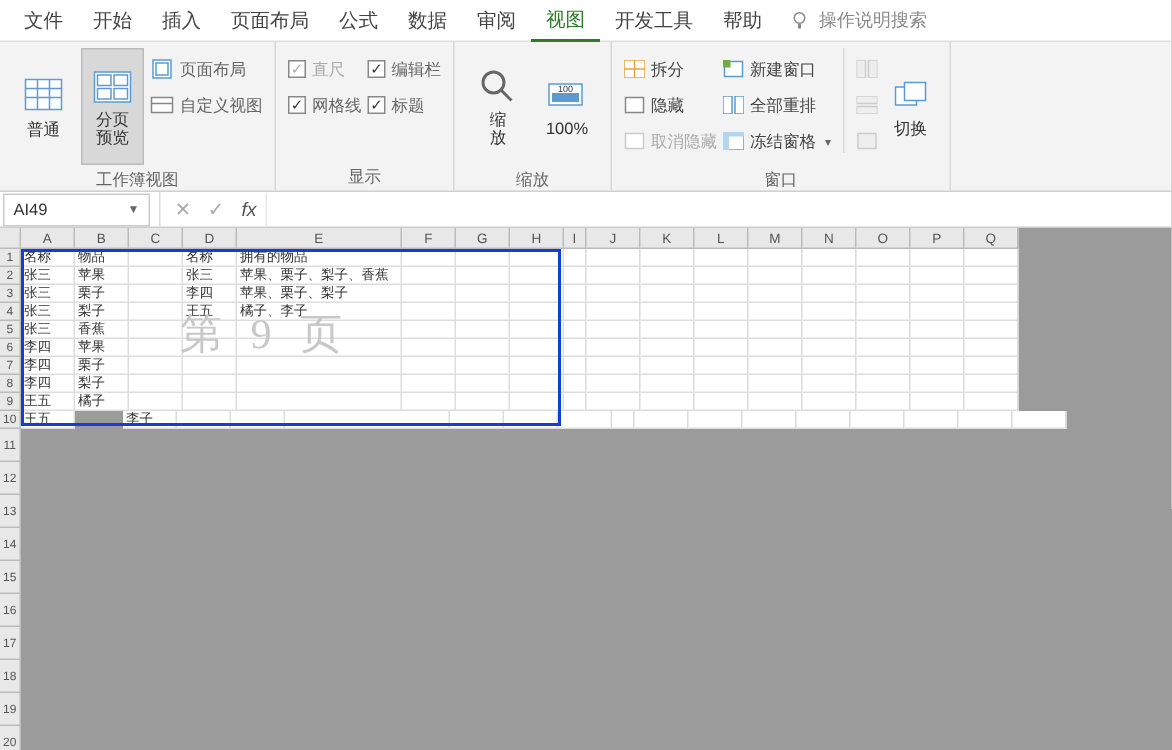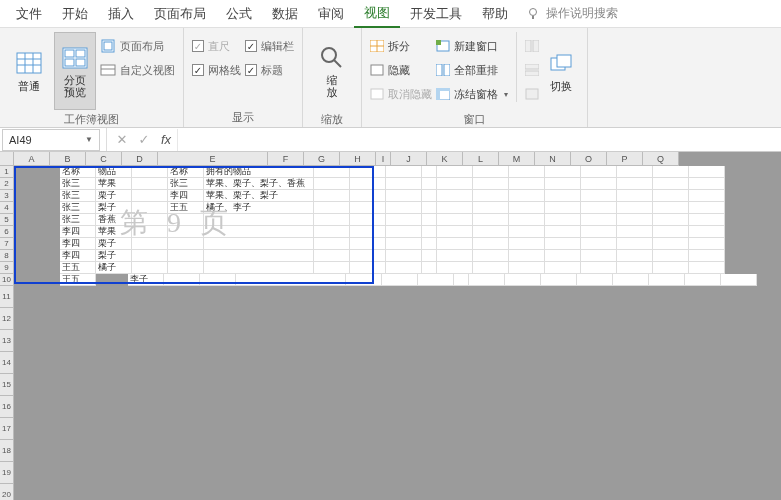--- a/index.html
+++ b/index.html
@@ -34,21 +34,21 @@
 .fxin{flex:1;height:22px;border-left:1px solid #e8e8e8;padding:0 6px;font-size:11px;}
 
 .gridwrap{position:relative;height:348px;background:#9b9b9b;overflow:hidden;}
 .corner{position:absolute;left:0;top:0;width:14px;height:14px;background:#e8e8e8;border-right:1px solid #bbb;border-bottom:1px solid #bbb;z-index:5;}
 .colhdr{position:absolute;left:14px;top:0;height:14px;display:flex;z-index:4;}
 .ch{background:#e8e8e8;border-right:1px solid #bbb;border-bottom:1px solid #bbb;font-size:9px;color:#555;display:flex;align-items:center;justify-content:center;}
 .rowhdr{position:absolute;left:0;top:14px;width:14px;z-index:4;}
 .rh{height:12px;background:#e8e8e8;border-right:1px solid #bbb;border-bottom:1px solid #bbb;font-size:8px;color:#555;display:flex;align-items:center;justify-content:center;}
 .rh.tall{height:22px;}
 .cells{position:absolute;left:14px;top:14px;z-index:2;}
-.row{display:flex;height:12px;padding-left:46px;}
+.row{display:flex;height:12px;}
 .cell{background:#fff;border-right:1px solid #ddd;border-bottom:1px solid #ddd;font-size:9px;color:#333;padding:0 2px;overflow:hidden;white-space:nowrap;display:flex;align-items:center;}
 .pagebreak{position:absolute;border:2px solid #1040d0;z-index:3;pointer-events:none;}
 .watermark{position:absolute;font-size:28px;color:#c8c8c8;font-family:"SimSun";z-index:3;pointer-events:none;letter-spacing:6px;}
 svg{display:block;}
 </style>
 </head>
 <body>
 
 <div class="tabbar">
   <span class="tab">文件</span>
@@ -153,20 +153,30 @@
     <div class="rgroup-body">
       <div class="bigbtn">
         <span class="ic">
             <svg width="26" height="26">
               <circle cx="10" cy="10" r="7" fill="none" stroke="#666" stroke-width="2"></circle>
               <line x1="15" y1="15" x2="22" y2="22" stroke="#666" stroke-width="2"></line>
             </svg>
           </span>
         <span style="white-space:pre-line;line-height:1.1">缩
 放</span>
+      </div>
+      <div class="bigbtn">
+        <span class="ic">
+            <svg width="28" height="24">
+              <rect x="2" y="4" width="22" height="14" fill="#fff" stroke="#5b9bd5"></rect>
+              <rect x="4" y="10" width="18" height="6" fill="#5b9bd5"></rect>
+              <text x="13" y="9" font-size="6" fill="#333" text-anchor="middle">100</text>
+            </svg>
+          </span>
+        <span>100%</span>
       </div>
     </div>
     <div class="rgroup-label">缩放</div>
   </div>
 
   <div class="rgroup">
     <div class="rgroup-body">
       <div class="stackcol">
         <div class="winitem">
             <span class="wic">

